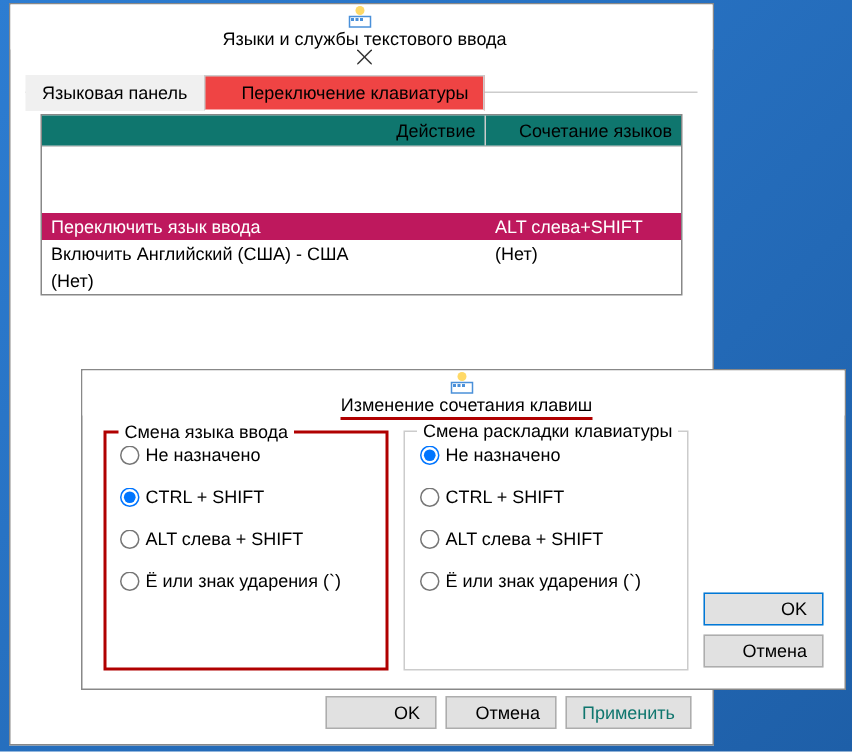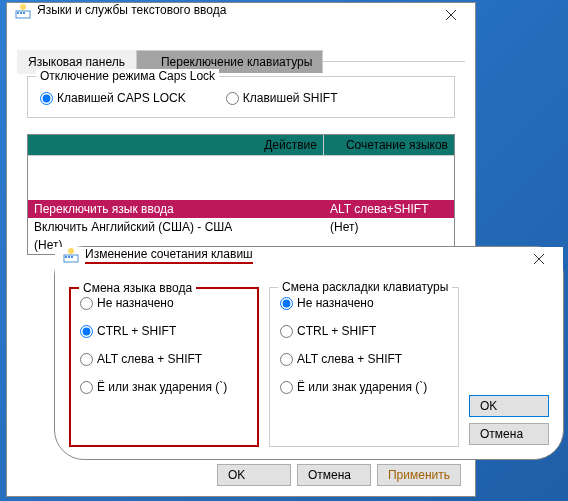--- a/index.html
+++ b/index.html
@@ -1,46 +1,46 @@
 <!DOCTYPE html>
 <html><head>
 <meta charset="utf-8">
 <style>
 * { box-sizing: border-box; margin: 0; padding: 0; font-family: 'Segoe UI', Tahoma, sans-serif; font-size: 12px; }
 body { background: linear-gradient(135deg, #2d7dd2, #1e5fa8); width: 568px; height: 501px; position: relative; overflow: hidden; }
 .window { background: #fff; border: 1px solid #888; position: absolute; }
 .win-main { left: 6px; top: 2px; width: 470px; height: 495px; }
-.titlebar { height: 30px; display: flex; align-items: flex-start; padding: 0 4px 0 8px; background: #fff; }
+.titlebar { height: 30px; display: flex; align-items: center; padding: 0 4px 0 8px; background: #fff; flex-direction: column; }
 .title-icon { width: 16px; height: 16px; margin-right: 6px; }
 .title-text { flex: 1; font-size: 12px; }
 .close-btn { width: 40px; height: 24px; display: flex; align-items: center; justify-content: center; cursor: pointer; }
 .close-btn svg { width: 10px; height: 10px; }
 .tabs { display: flex; margin: 4px 10px 0 10px; border-bottom: 1px solid #ccc; }
 .tab { padding: 4px 10px; border: 1px solid transparent; border-bottom: none; background: #f0f0f0; cursor: pointer; position: relative; top: 13px; }
-.tab.active { background: #a3a3a3; border-color: #ccc; border-bottom: 1px solid #fff; padding-left: 24px; }
+.tab.active { background: #ef4444; border-color: #ccc; border-bottom: 1px solid #fff; padding-left: 24px; }
 .tab-content { padding: 14px 20px; }
 .fieldset { border: 1px solid #ccc; padding: 10px 12px 12px; margin-bottom: 16px; position: relative; }
 .fieldset-legend { position: absolute; top: -8px; left: 8px; background: #fff; padding: 0 4px; }
 .radio-row { display: flex; gap: 40px; margin-top: 4px; }
 .radio-item { display: flex; align-items: center; gap: 4px; cursor: pointer; }
 .radio-item input { margin: 0; }
 .section-label { margin-bottom: 4px; }
 .list-box { border: 1px solid #888; }
 .list-header { display: flex; background: #0f766e; border-bottom: 1px solid #ccc; text-align: right; }
 .list-header span { padding: 3px 6px; border-right: 1px solid #ccc; }
 .col-action { flex: 1; }
 .col-shortcut { width: 130px; border-right: none !important; }
 .list-row { display: flex; padding: 1px 0; }
 .list-row span { padding: 1px 6px; }
 .list-row.selected { background: #be185d; color: #fff; margin-top: 44px; }
-.btn { min-width: 74px; padding: 3px 10px; border: 1px solid #adadad; background: #e1e1e1; cursor: pointer; text-align: left; }
-.btn.disabled { color: #a16207; }
+.btn { min-width: 74px; padding: 3px 10px; border: 1px solid #adadad; background: #e1e1e1; cursor: pointer; text-align: right; }
+.btn.disabled { color: #0f766e; }
 .main-buttons { position: absolute; bottom: 10px; right: 14px; display: flex; gap: 6px; }
 .highlight-box { border: 2px solid #b00000; padding: 0; }
-.win-modal { left: 54px; top: 246px; width: 510px; height: 214px; z-index: 10; border-radius: 30px; }
+.win-modal { left: 54px; top: 246px; width: 510px; height: 214px; z-index: 10; }
 .modal-body { padding: 10px 14px; display: flex; gap: 10px; }
 .modal-col { flex: 1; }
 .modal-col-actions { width: 80px; display: flex; flex-direction: column; justify-content: flex-end; gap: 6px; padding-bottom: 2px; }
 .modal-fieldset { border: 1px solid #ccc; padding: 8px 10px 6px; position: relative; height: 160px; }
 .modal-fieldset.hl { border: 2px solid #b00000; padding: 7px 9px 5px; }
 .modal-fieldset .radio-item { margin-bottom: 14px; align-items: center; }
 .modal-title-hl { border-bottom: 2px solid #b00000; display: inline-block; padding-bottom: 1px; }
 .change-btn-wrap { display: flex; justify-content: flex-end; margin-top: 4px; }
 </style>
 </head>
@@ -65,33 +65,20 @@
         </svg>
     </div>
   </div>
 
   <div class="tabs">
     <div class="tab">Языковая панель</div>
     <div class="tab active">Переключение клавиатуры</div>
   </div>
 
   <div class="tab-content">
-    <div class="fieldset">
-      <span class="fieldset-legend">Отключение режима Caps Lock</span>
-      <div class="radio-row">
-        <label class="radio-item">
-          <input type="radio" name="caps" checked="" style="">
-          <span>Клавишей CAPS LOCK</span>
-        </label>
-        <label class="radio-item">
-          <input type="radio" name="caps" style="">
-          <span>Клавишей SHIFT</span>
-        </label>
-      </div>
-    </div>
 
     <div class="list-box">
       <div class="list-header">
         <span class="col-action">Действие</span>
         <span class="col-shortcut">Сочетание языков</span>
       </div>
       <div class="list-row selected">
         <span class="col-action">Переключить язык ввода</span>
         <span class="col-shortcut">ALT слева+SHIFT</span>
       </div>

